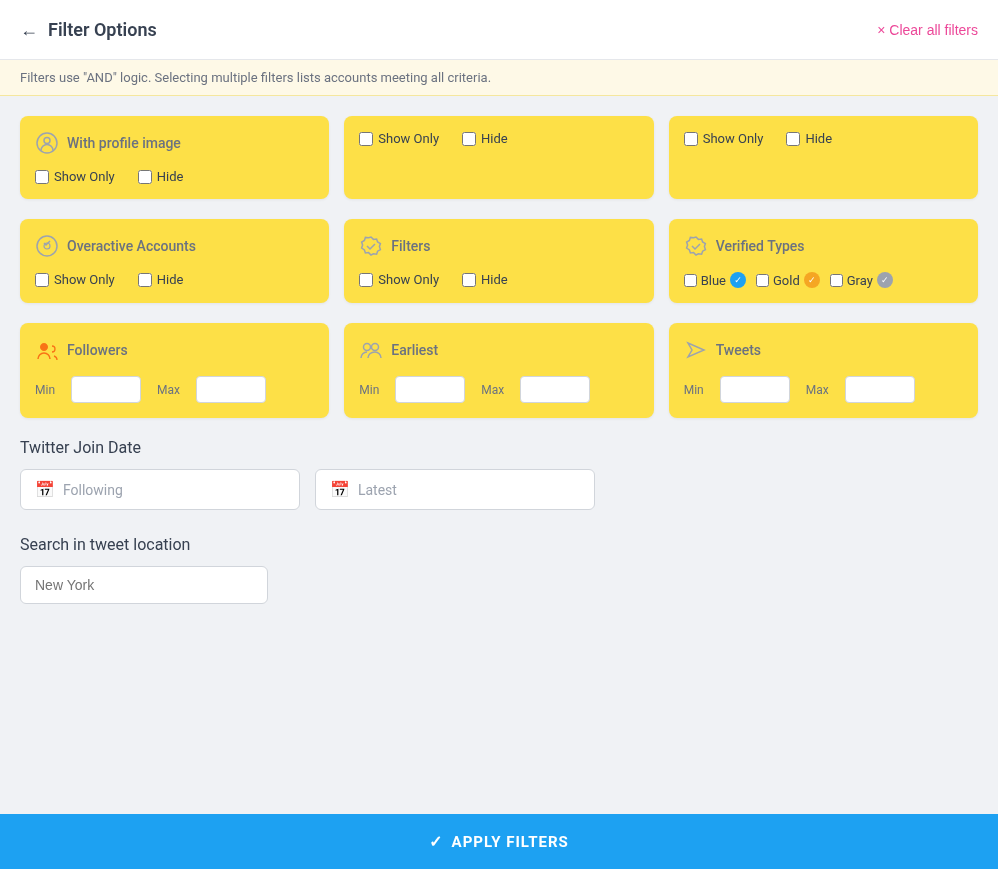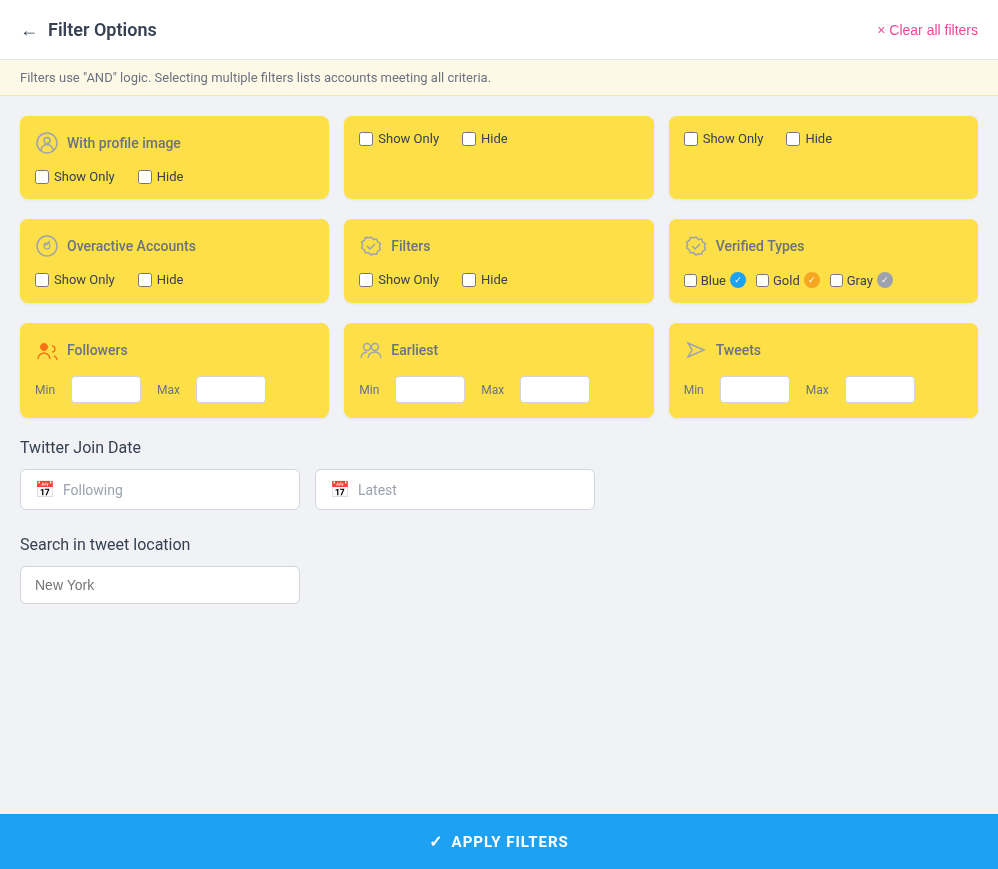--- a/index.html
+++ b/index.html
@@ -263,21 +263,21 @@
     
     .location-section {
       margin-bottom: 20px;
     }
 
     .location-input {
       background: #fff;
       border: 1px solid #d1d5db;
       border-radius: 6px;
       padding: 10px 14px;
-      width: 280px;
+      width: 248px;
       font-size: 14px;
       color: #9ca3af;
       outline: none;
     }
 
     
     .apply-bar {
       background: #1da1f2;
       height: 55px;
       display: flex;

